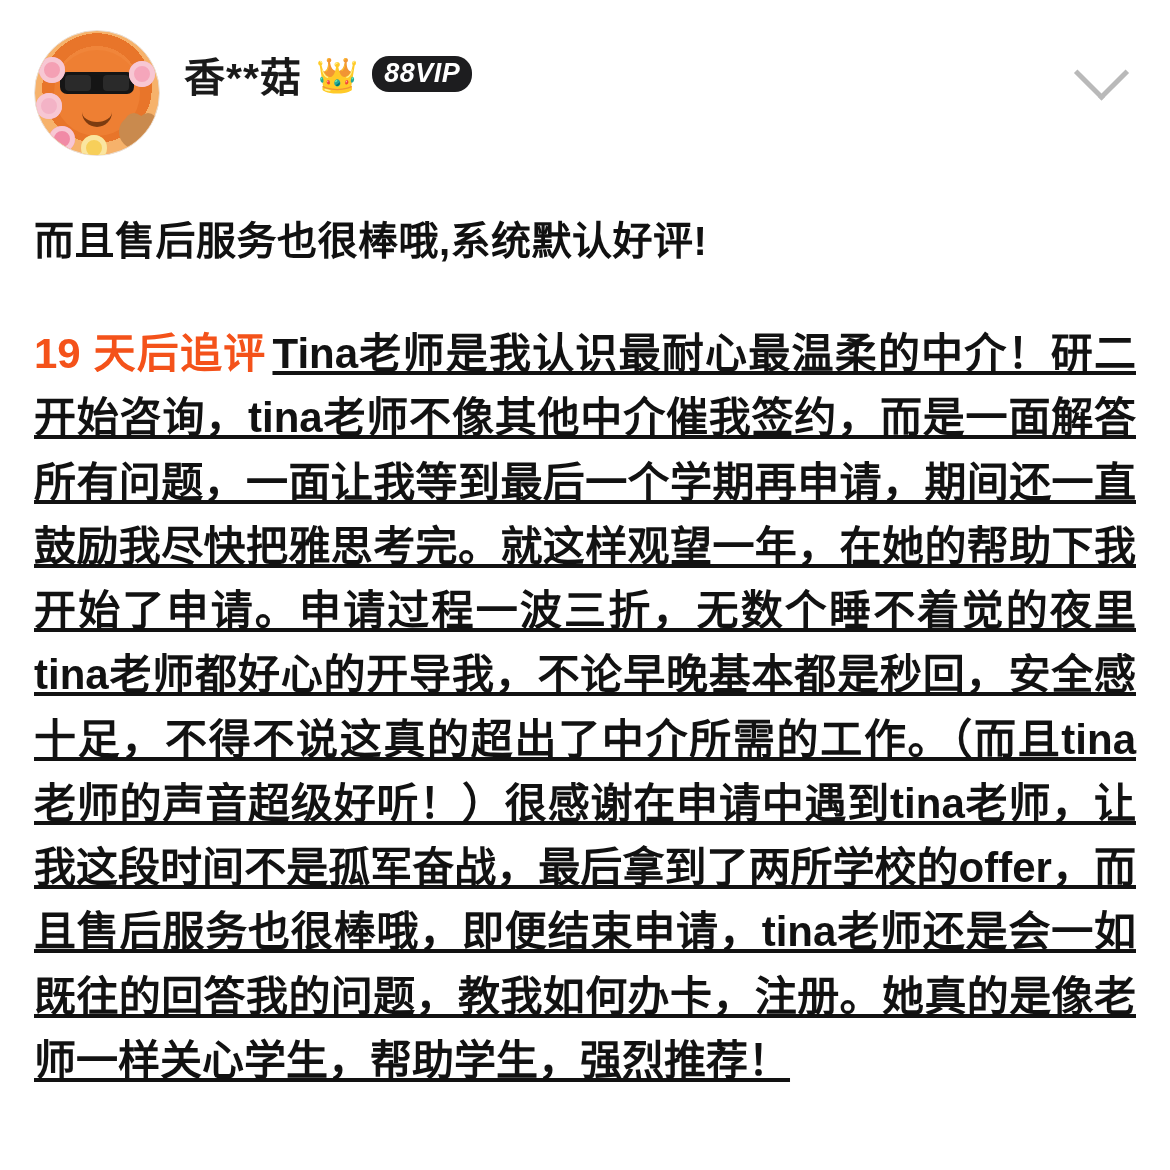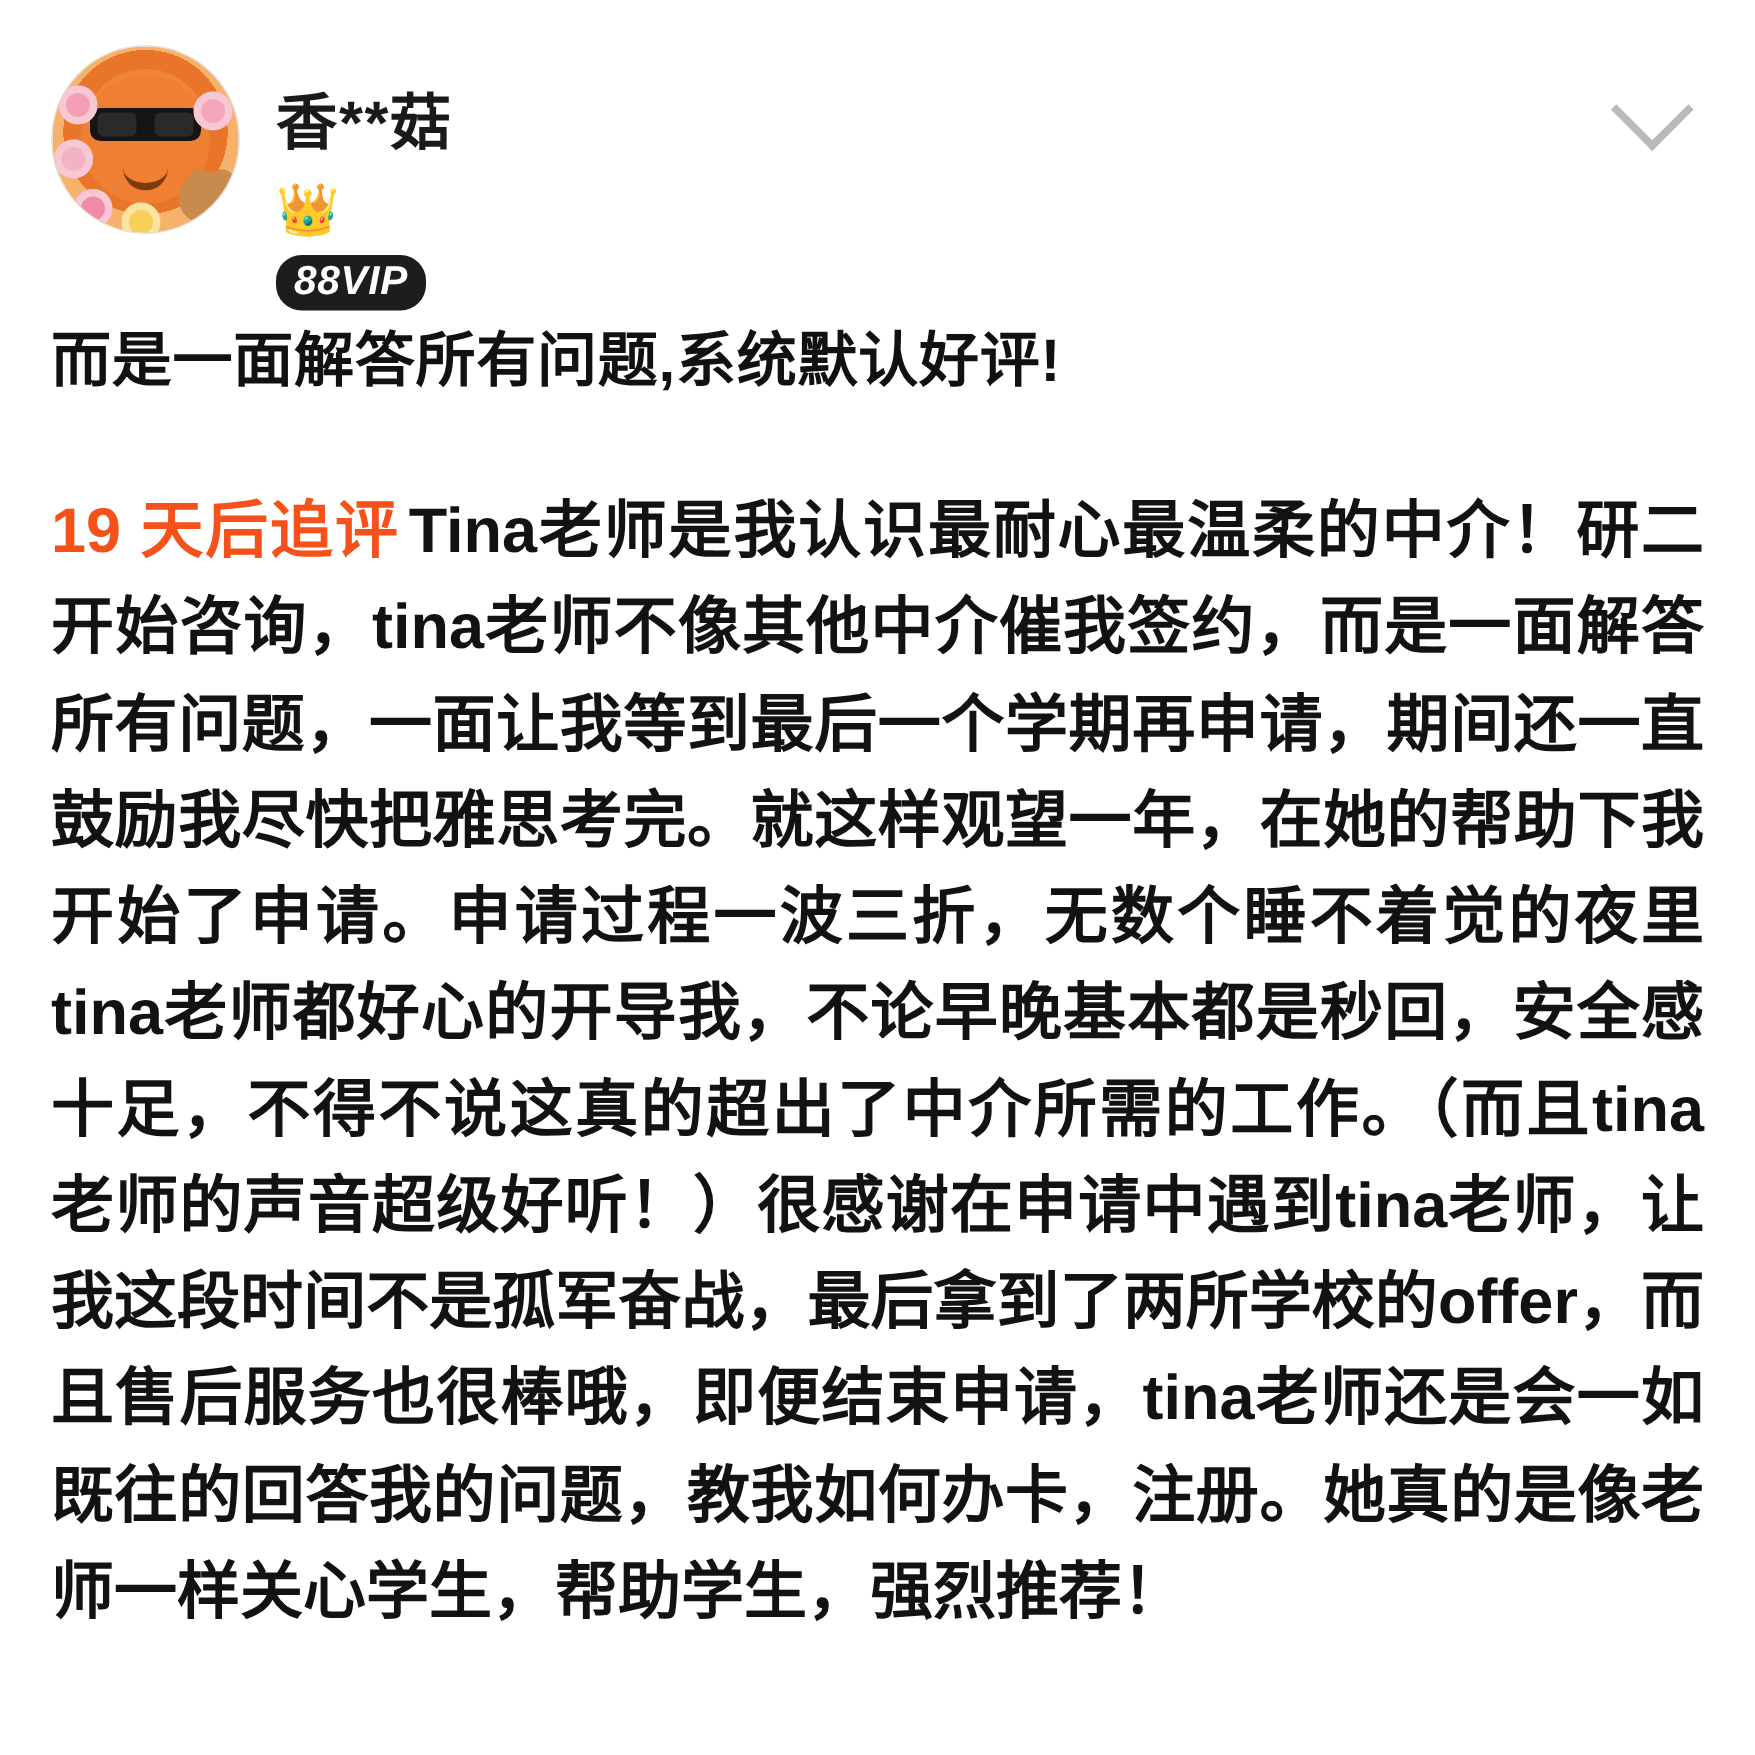--- a/index.html
+++ b/index.html
@@ -109,24 +109,23 @@
   }
 
   .header-text {
     margin-left: 24px;
     padding-top: 18px;
     flex: 1 1 auto;
     min-width: 0;
   }
   .name-row {
     display: flex;
-    align-items: flex-start;
+    align-items: center;
     gap: 14px;
     height: 52px;
-    flex-direction: column;
   }
   .user-name {
     font-size: 41px;
     font-weight: 700;
     color: #1a1a1a;
     letter-spacing: 1px;
     white-space: nowrap;
   }
   .crown-icon {
     font-size: 34px;
@@ -193,20 +192,21 @@
     text-align: justify;
     letter-spacing: 0px;
   }
   .followup-label {
     color: #f4521a;
     font-weight: 700;
     margin-right: 6px;
   }
   .followup-text {
     font-weight: 700;
+    text-decoration: underline;
   }
 </style>
 </head>
 <body>
 
 <div class="review-card">
 
   <div class="review-header">
 
     <div class="avatar">
@@ -228,20 +228,20 @@
         <span class="vip-badge">88VIP</span>
       </div>
     </div>
 
     <div class="chevron-btn">
       <span class="chevron"></span>
     </div>
   </div>
 
   <div class="review-body">
-    <div class="first-review">而是一面解答所有问题,系统默认好评!</div>
+    <div class="first-review">而且售后服务也很棒哦,系统默认好评!</div>
 
     <div class="followup">
       <span class="followup-label">19 天后追评</span><span class="followup-text">Tina老师是我认识最耐心最温柔的中介！研二开始咨询，tina老师不像其他中介催我签约，而是一面解答所有问题，一面让我等到最后一个学期再申请，期间还一直鼓励我尽快把雅思考完。就这样观望一年，在她的帮助下我开始了申请。申请过程一波三折，无数个睡不着觉的夜里tina老师都好心的开导我，不论早晚基本都是秒回，安全感十足，不得不说这真的超出了中介所需的工作。（而且tina老师的声音超级好听！）很感谢在申请中遇到tina老师，让我这段时间不是孤军奋战，最后拿到了两所学校的offer，而且售后服务也很棒哦，即便结束申请，tina老师还是会一如既往的回答我的问题，教我如何办卡，注册。她真的是像老师一样关心学生，帮助学生，强烈推荐！</span>
     </div>
   </div>
 
 </div>
 
 </body></html>

